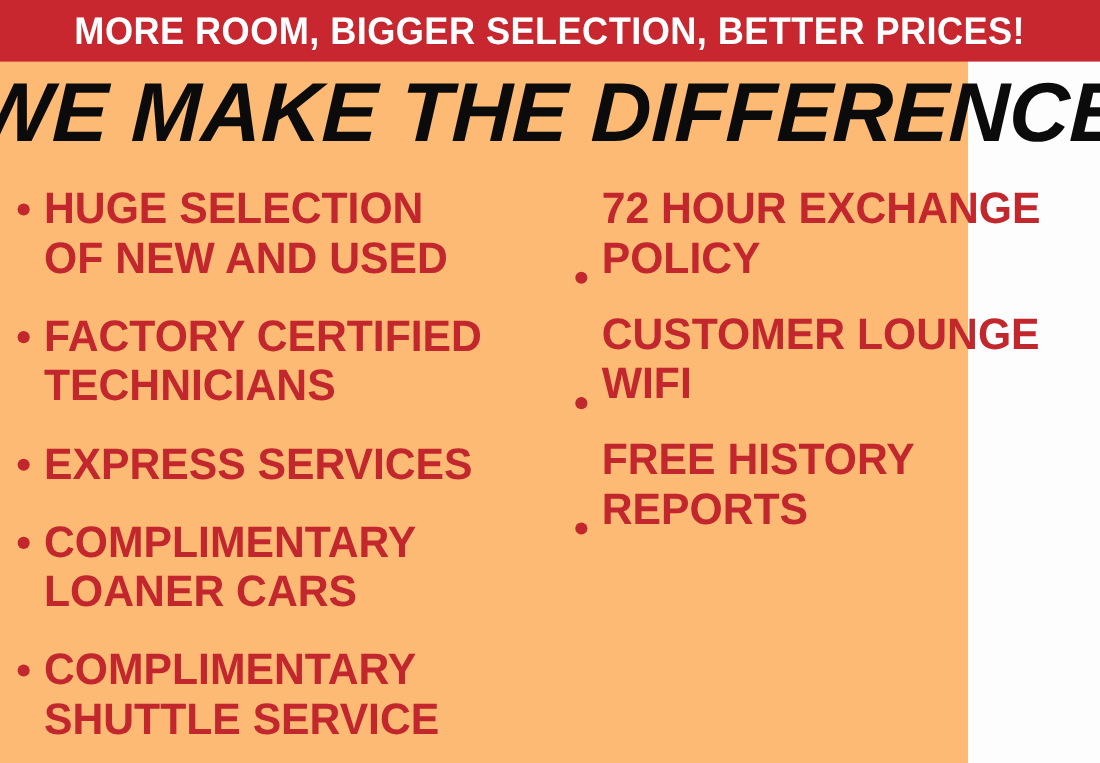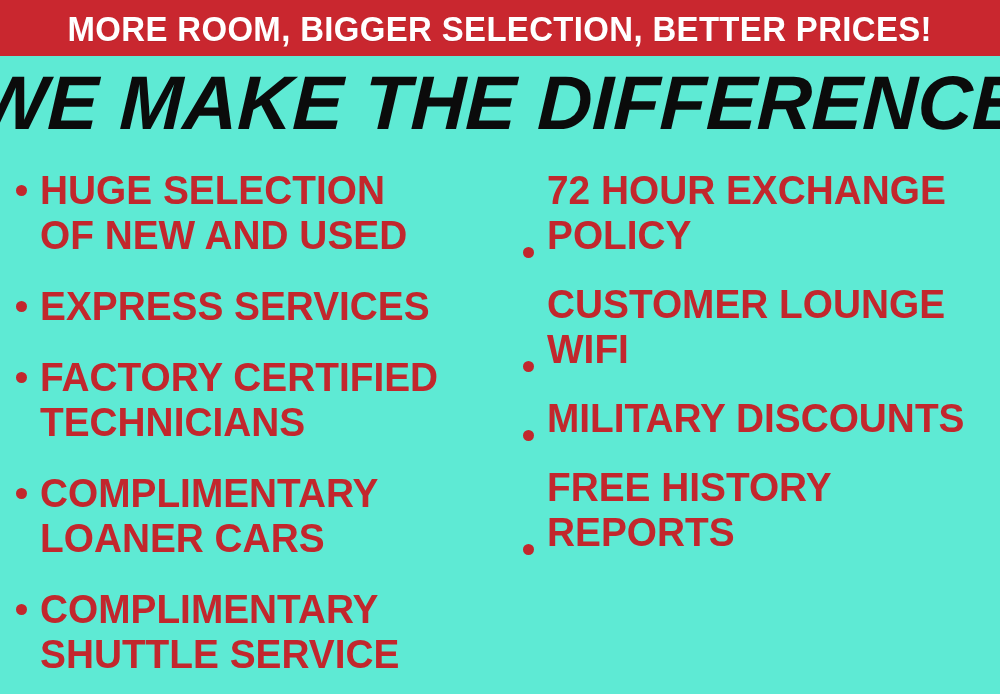--- a/index.html
+++ b/index.html
@@ -9,23 +9,23 @@
   body {
     width: 1000px;
     height: 694px;
     background: #fdfdfd;
     font-family: "Liberation Sans", sans-serif;
     overflow: hidden;
   }
 
   .poster {
     position: relative;
-    width: 1000px;
+    width: 880px;
     height: 694px;
-    background: #5eead4;
+    background: #fdba74;
     box-sizing: border-box;
   }
 
   
   .banner {
     position: absolute;
     left: 0;
     top: 0;
     width: 1000px;
     height: 56px;
@@ -139,26 +139,26 @@
   <div class="columns">
 
     <div class="col col-left">
       <div class="bullet">
         <span class="dot"></span>
         <span class="bullet-text">HUGE SELECTION
 OF NEW AND USED</span>
       </div>
       <div class="bullet">
         <span class="dot"></span>
-        <span class="bullet-text">EXPRESS SERVICES</span>
+        <span class="bullet-text">FACTORY CERTIFIED
+TECHNICIANS</span>
       </div>
       <div class="bullet">
         <span class="dot"></span>
-        <span class="bullet-text">FACTORY CERTIFIED
-TECHNICIANS</span>
+        <span class="bullet-text">EXPRESS SERVICES</span>
       </div>
       <div class="bullet">
         <span class="dot"></span>
         <span class="bullet-text">COMPLIMENTARY
 LOANER CARS</span>
       </div>
       <div class="bullet">
         <span class="dot"></span>
         <span class="bullet-text">COMPLIMENTARY
 SHUTTLE SERVICE</span>
@@ -171,23 +171,19 @@
         <span class="bullet-text">72 HOUR EXCHANGE
 POLICY</span>
       </div>
       <div class="bullet">
         <span class="dot"></span>
         <span class="bullet-text">CUSTOMER LOUNGE
 WIFI</span>
       </div>
       <div class="bullet">
         <span class="dot"></span>
-        <span class="bullet-text">MILITARY DISCOUNTS</span>
-      </div>
-      <div class="bullet">
-        <span class="dot"></span>
         <span class="bullet-text">FREE HISTORY
 REPORTS</span>
       </div>
     </div>
 
   </div>
 </div>
 
 </body></html>

